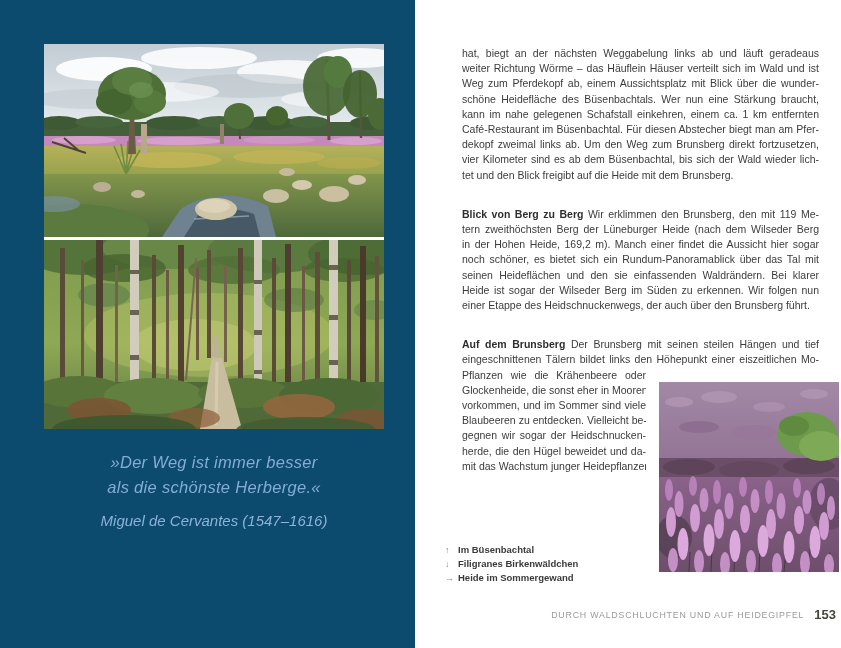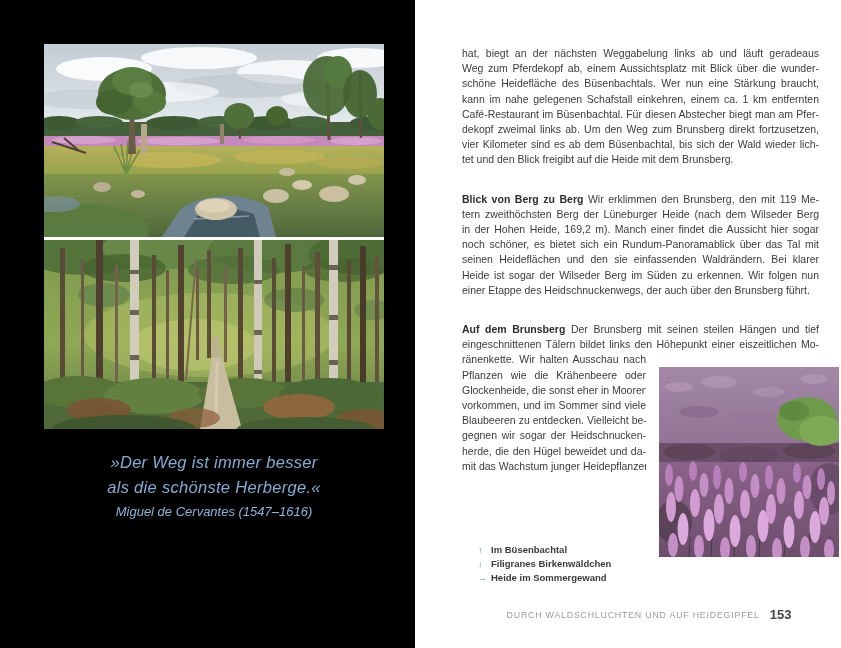--- a/index.html
+++ b/index.html
@@ -1,52 +1,52 @@
 <!DOCTYPE html>
 <html><head>
 <meta charset="utf-8">
 <style>
   html,body{margin:0;padding:0;background:#ffffff;}
   .spread{position:relative;width:841px;height:648px;overflow:hidden;
           font-family:"Liberation Sans",sans-serif;background:#ffffff;}
   .page{position:absolute;top:0;height:648px;}
-  .page-left{left:0;width:430px;background:#000000;}
+  .page-left{left:0;width:430px;background:#0c4a6e;}
   .page-right{left:415px;width:426px;background:#ffffff;padding-left:6px;}
 
   
   .photo-stack{position:absolute;left:44px;top:44px;width:340px;background:#ffffff;}
   .photo-stack svg{display:block;}
   .photo-stack svg + svg{margin-top:3px;}
 
   
   .quote{position:absolute;left:14px;top:450px;width:400px;text-align:center;
          font-style:italic;color:#84add4;}
   .quote .q1{font-size:16.5px;line-height:25px;letter-spacing:0.3px;}
-  .quote .attr{font-size:13px;margin-top:4px;color:#8db3d7;}
+  .quote .attr{font-size:15px;margin-top:12px;color:#8db3d7;}
 
   
   .textcol{position:absolute;left:47px;top:46px;width:357px;color:#3b3b3b;
            font-size:10.5px;line-height:15.2px;}
   .para + .para{margin-top:24px;}
   .para div{white-space:nowrap;overflow:hidden;}
   .para > div, .para .lines > div{text-align:justify;text-align-last:justify;}
   .para .lines{text-align-last:auto;}
   .last-left > div:last-child{text-align-last:left;}
   .lead{font-weight:bold;color:#2e2e2e;}
   .p3{position:relative;}
   .narrow > div{width:184px;}
   .photo-float{position:absolute;left:197px;top:45px;}
 
   
-  .captions{position:absolute;left:63px;top:543px;font-size:9.5px;font-weight:bold;
+  .captions{position:absolute;left:30px;top:543px;font-size:9.5px;font-weight:bold;
             color:#3a3a3a;line-height:13px;}
   .cap .arr{color:#5a97c5;display:inline-block;width:13px;font-size:9px;}
 
   
-  .footer{position:absolute;left:47px;right:11px;top:604px;text-align:center;}
+  .footer{position:absolute;left:47px;right:11px;top:604px;text-align:right;}
   .footer .chapter{font-size:8.8px;color:#9a9a9a;letter-spacing:0.8px;}
   .footer .pnum{font-size:13px;font-weight:bold;color:#45453e;margin-left:10px;
                 position:relative;top:1px;}
 </style>
 </head>
 <body>
 
 <div class="spread">
 
   <div class="page page-left">
@@ -206,20 +206,21 @@
       <div class="attr">Miguel de Cervantes (1547–1616)</div>
     </div>
   </div>
 
   <div class="page page-right">
 
     <div class="textcol">
 
       <div class="para last-left">
           <div>hat, biegt an der nächsten Weggabelung links ab und läuft geradeaus</div>
+          <div>weiter Richtung Wörme – das Häuflein Häuser verteilt sich im Wald und ist</div>
           <div>Weg zum Pferdekopf ab, einem Aussichtsplatz mit Blick über die wunder-</div>
           <div>schöne Heidefläche des Büsenbachtals. Wer nun eine Stärkung braucht,</div>
           <div>kann im nahe gelegenen Schafstall einkehren, einem ca. 1 km entfernten</div>
           <div>Café-Restaurant im Büsenbachtal. Für diesen Abstecher biegt man am Pfer-</div>
           <div>dekopf zweimal links ab. Um den Weg zum Brunsberg direkt fortzusetzen,</div>
           <div>vier Kilometer sind es ab dem Büsenbachtal, bis sich der Wald wieder lich-</div>
           <div>tet und den Blick freigibt auf die Heide mit dem Brunsberg.</div>
         </div>
 
       <div class="para">
@@ -233,21 +234,20 @@
             <div>einer Etappe des Heidschnuckenwegs, der auch über den Brunsberg führt.</div>
           </div>
       </div>
 
       <div class="para p3">
         <div><span class="lead">Auf dem Brunsberg</span> <span>Der Brunsberg mit seinen steilen Hängen und tief</span></div>
         <div class="lines">
             <div>eingeschnittenen Tälern bildet links den Höhepunkt einer eiszeitlichen Mo-</div>
           </div>
         <div class="lines narrow last-left">
-            <div>ränenkette. Wir halten Ausschau nach</div>
             <div>Pflanzen wie die Krähenbeere oder</div>
             <div>Glockenheide, die sonst eher in Mooren</div>
             <div>vorkommen, und im Sommer sind viele</div>
             <div>Blaubeeren zu entdecken. Vielleicht be-</div>
             <div>gegnen wir sogar der Heidschnucken-</div>
             <div>herde, die den Hügel beweidet und da-</div>
             <div>mit das Wachstum junger Heidepflanzen</div>
           </div>
 
         <svg class="photo-float" width="180" height="190" viewBox="0 0 180 190">

